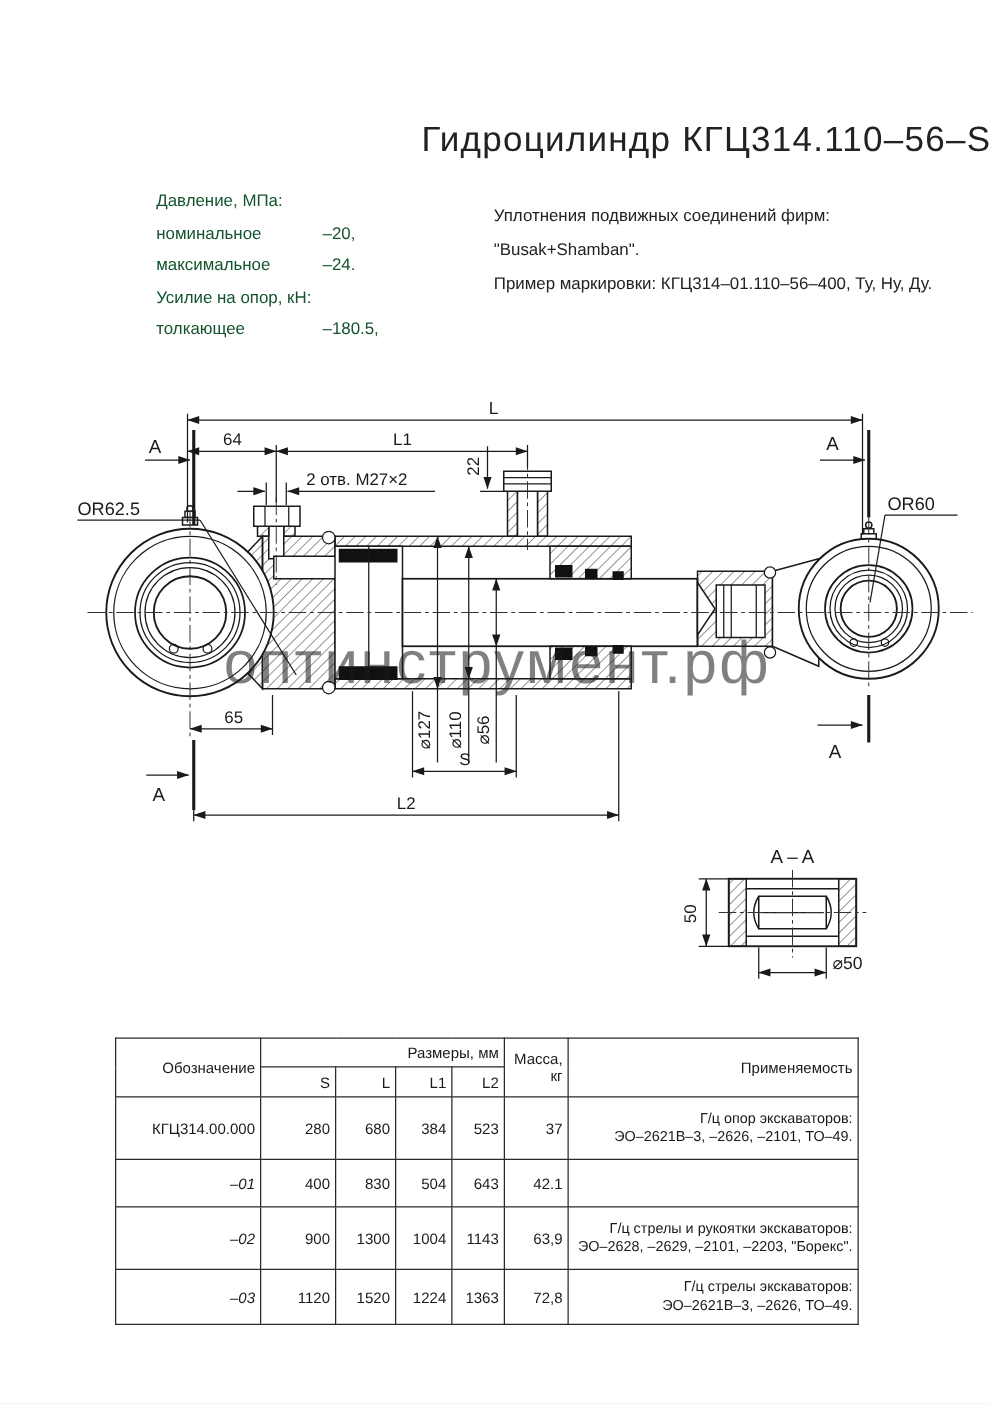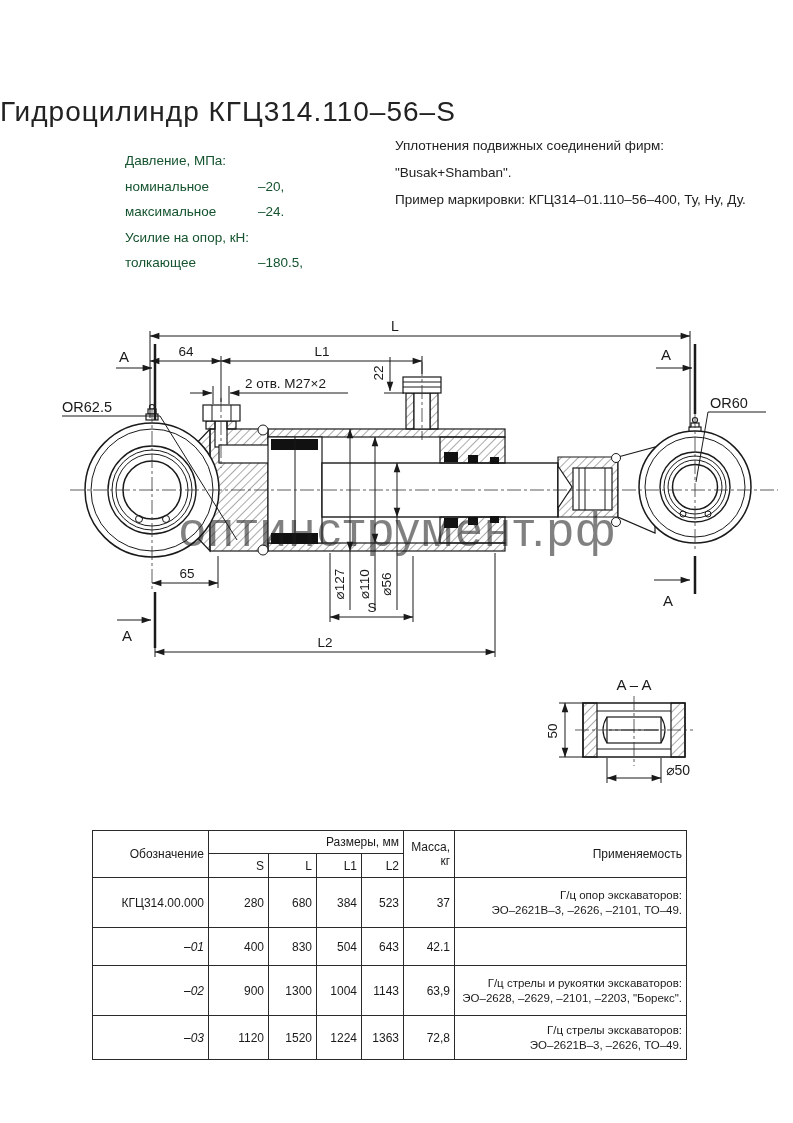--- a/index.html
+++ b/index.html
@@ -1,23 +1,23 @@
 <!DOCTYPE html>
 <html><head>
 <meta charset="utf-8">
 <style>
   html,body{margin:0;padding:0;background:#e8e8e8;}
   .page{position:relative;width:793px;height:1123px;background:#ffffff;margin:0 auto;
         font-family:"Liberation Sans","DejaVu Sans",sans-serif;color:#1a1a1a;overflow:hidden;}
-  .title{position:absolute;left:0;top:96px;width:100%;text-align:left;
+  .title{position:absolute;left:0;top:96px;width:100%;text-align:right;
          font-size:28px;font-weight:400;letter-spacing:1px;color:#222;}
   .specs{position:absolute;left:125px;top:148px;font-size:13.5px;line-height:25.5px;color:#14532d;}
   .spec-row{display:flex;}
   .spec-row .lbl{width:133px;}
-  .notes{position:absolute;left:395px;top:132px;font-size:13.5px;line-height:27px;color:#222;}
+  .notes{position:absolute;left:395px;top:159px;font-size:13.5px;line-height:27px;color:#222;}
   svg text{font-family:"Liberation Sans","DejaVu Sans",sans-serif;fill:#1a1a1a;}
   .drawing{position:absolute;left:0;top:300px;}
   
   .tblwrap{position:absolute;left:92px;top:830px;}
   table.spec{border-collapse:collapse;table-layout:fixed;width:594px;font-size:12px;color:#1a1a1a;}
   table.spec td{border:1px solid #2a2a2a;padding:0 4px;text-align:right;vertical-align:middle;}
   table.spec{border:1.5px solid #2a2a2a;}
   td.desig1{text-align:left;padding-left:10px;}
   td.desig{text-align:right;padding-right:12px;font-style:italic;}
   td.app{font-size:11.5px;line-height:15px;}

